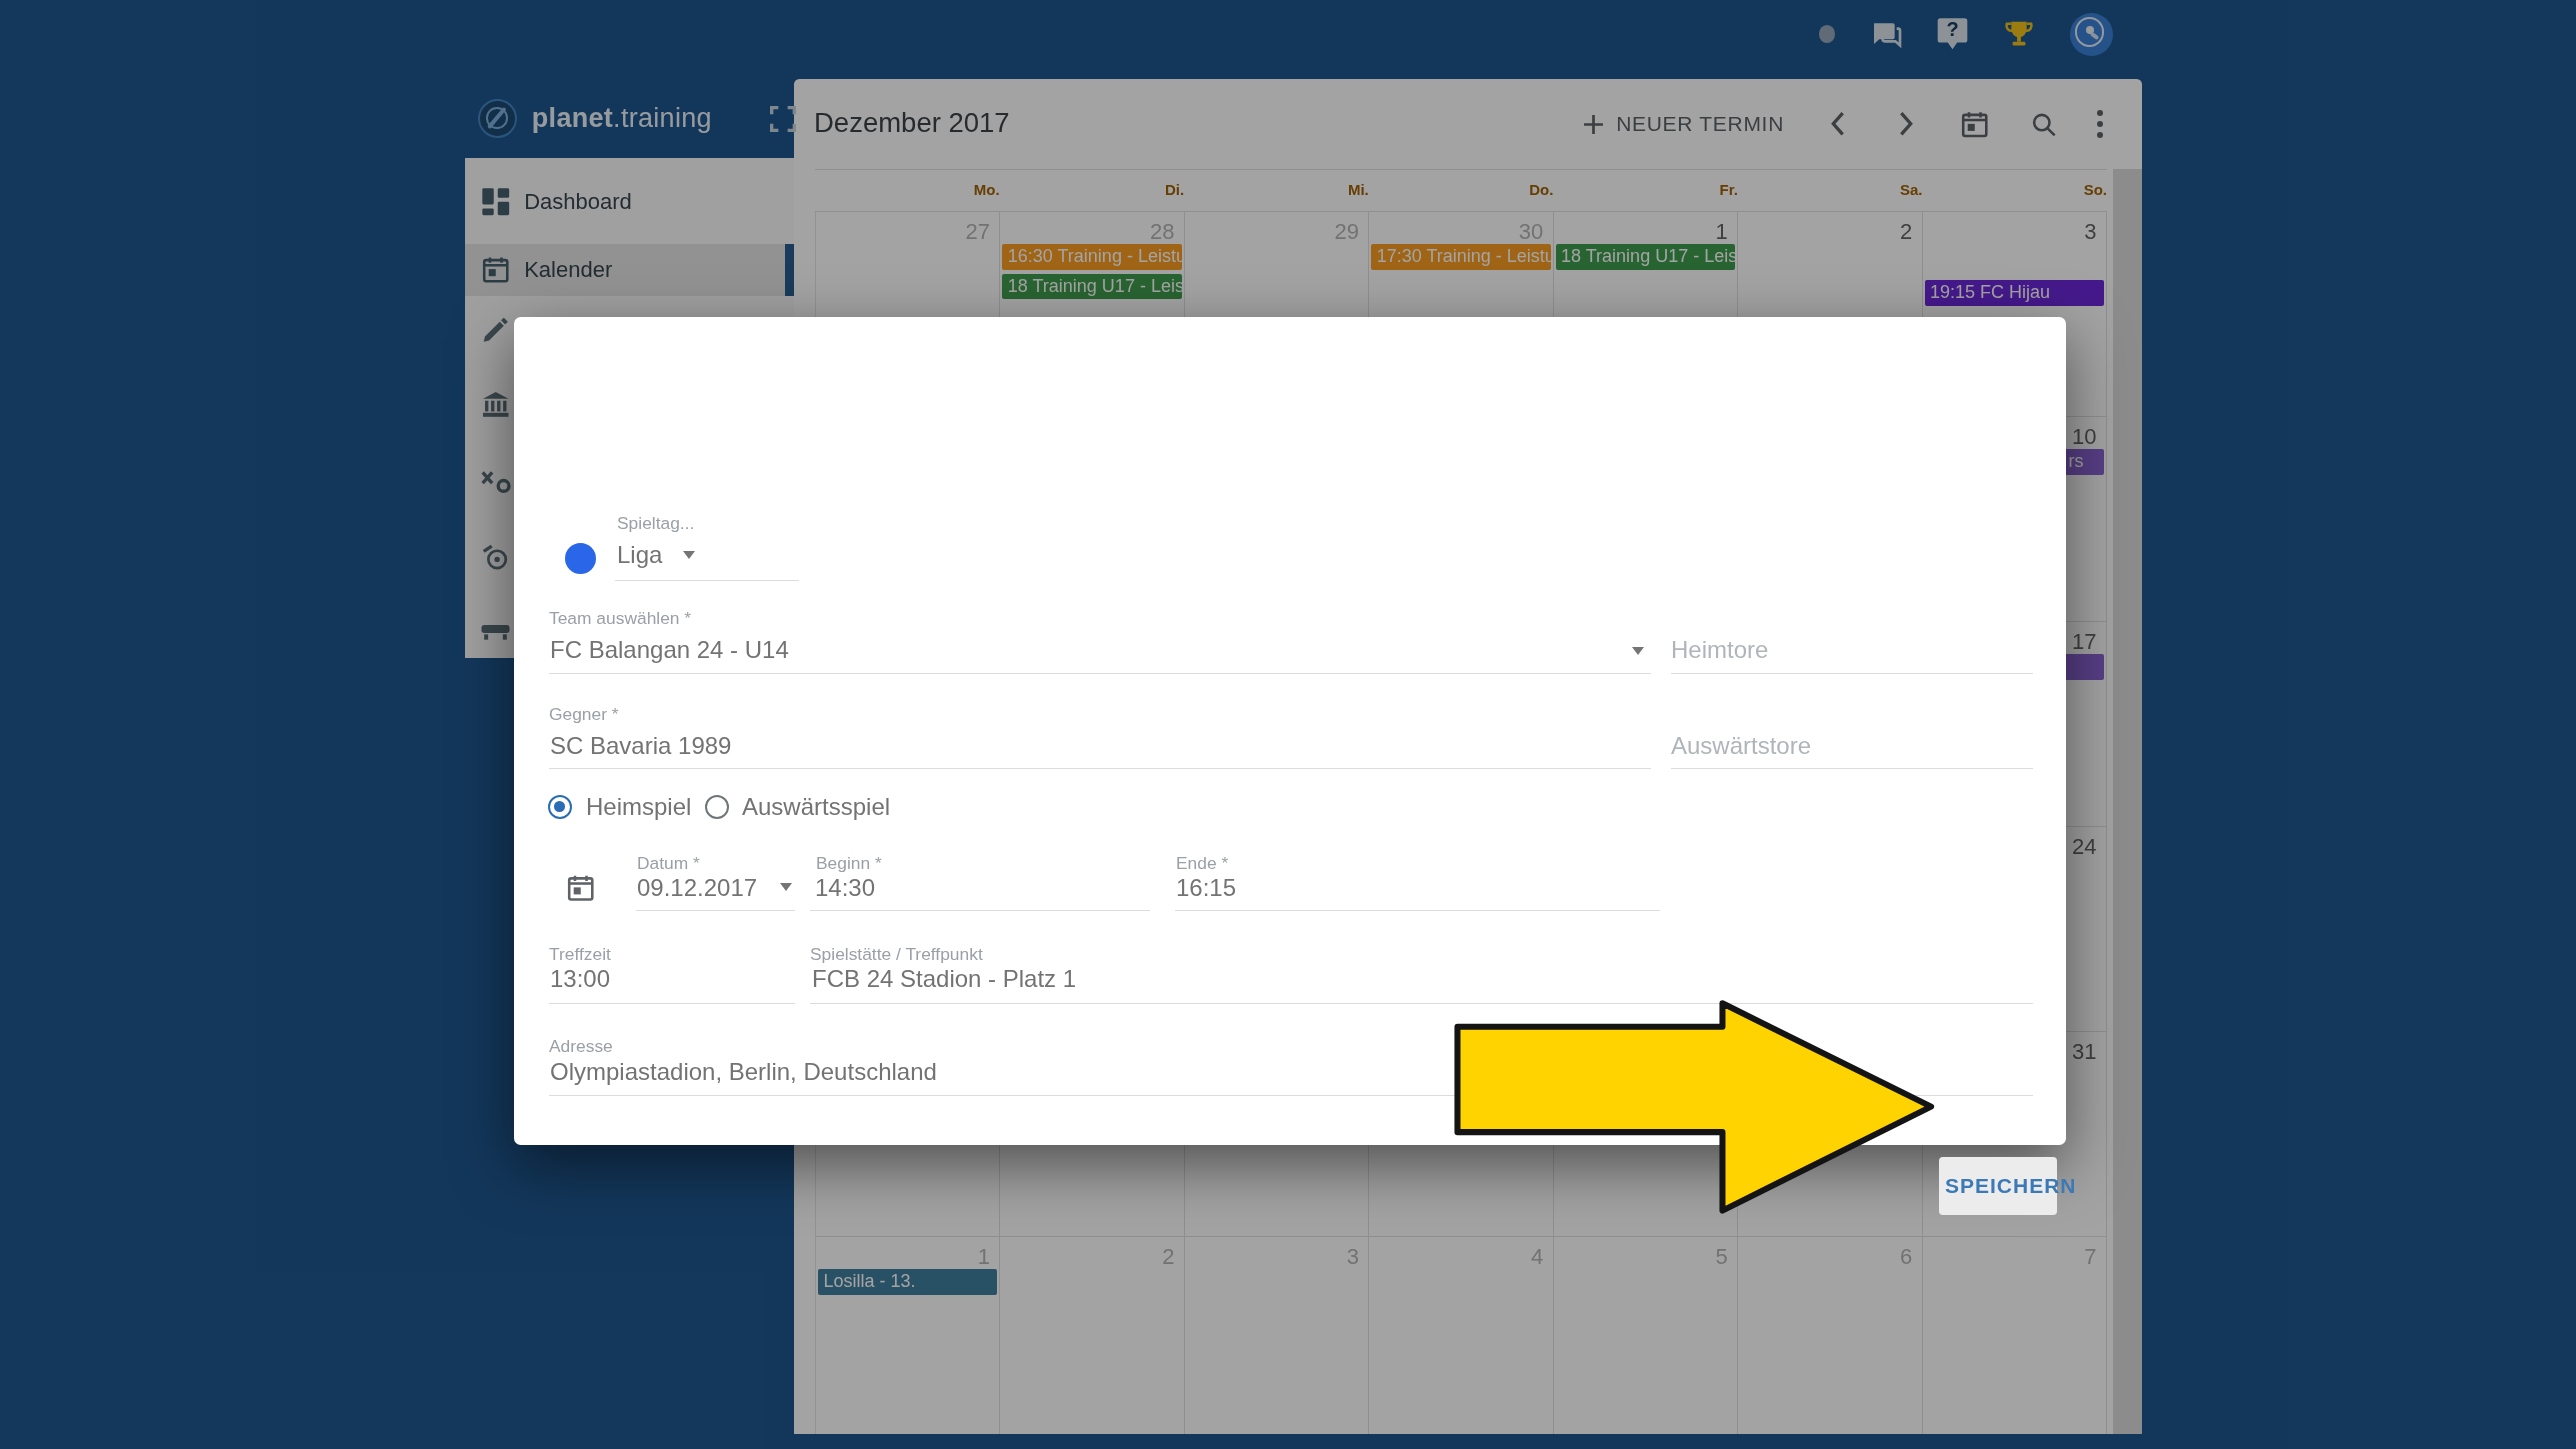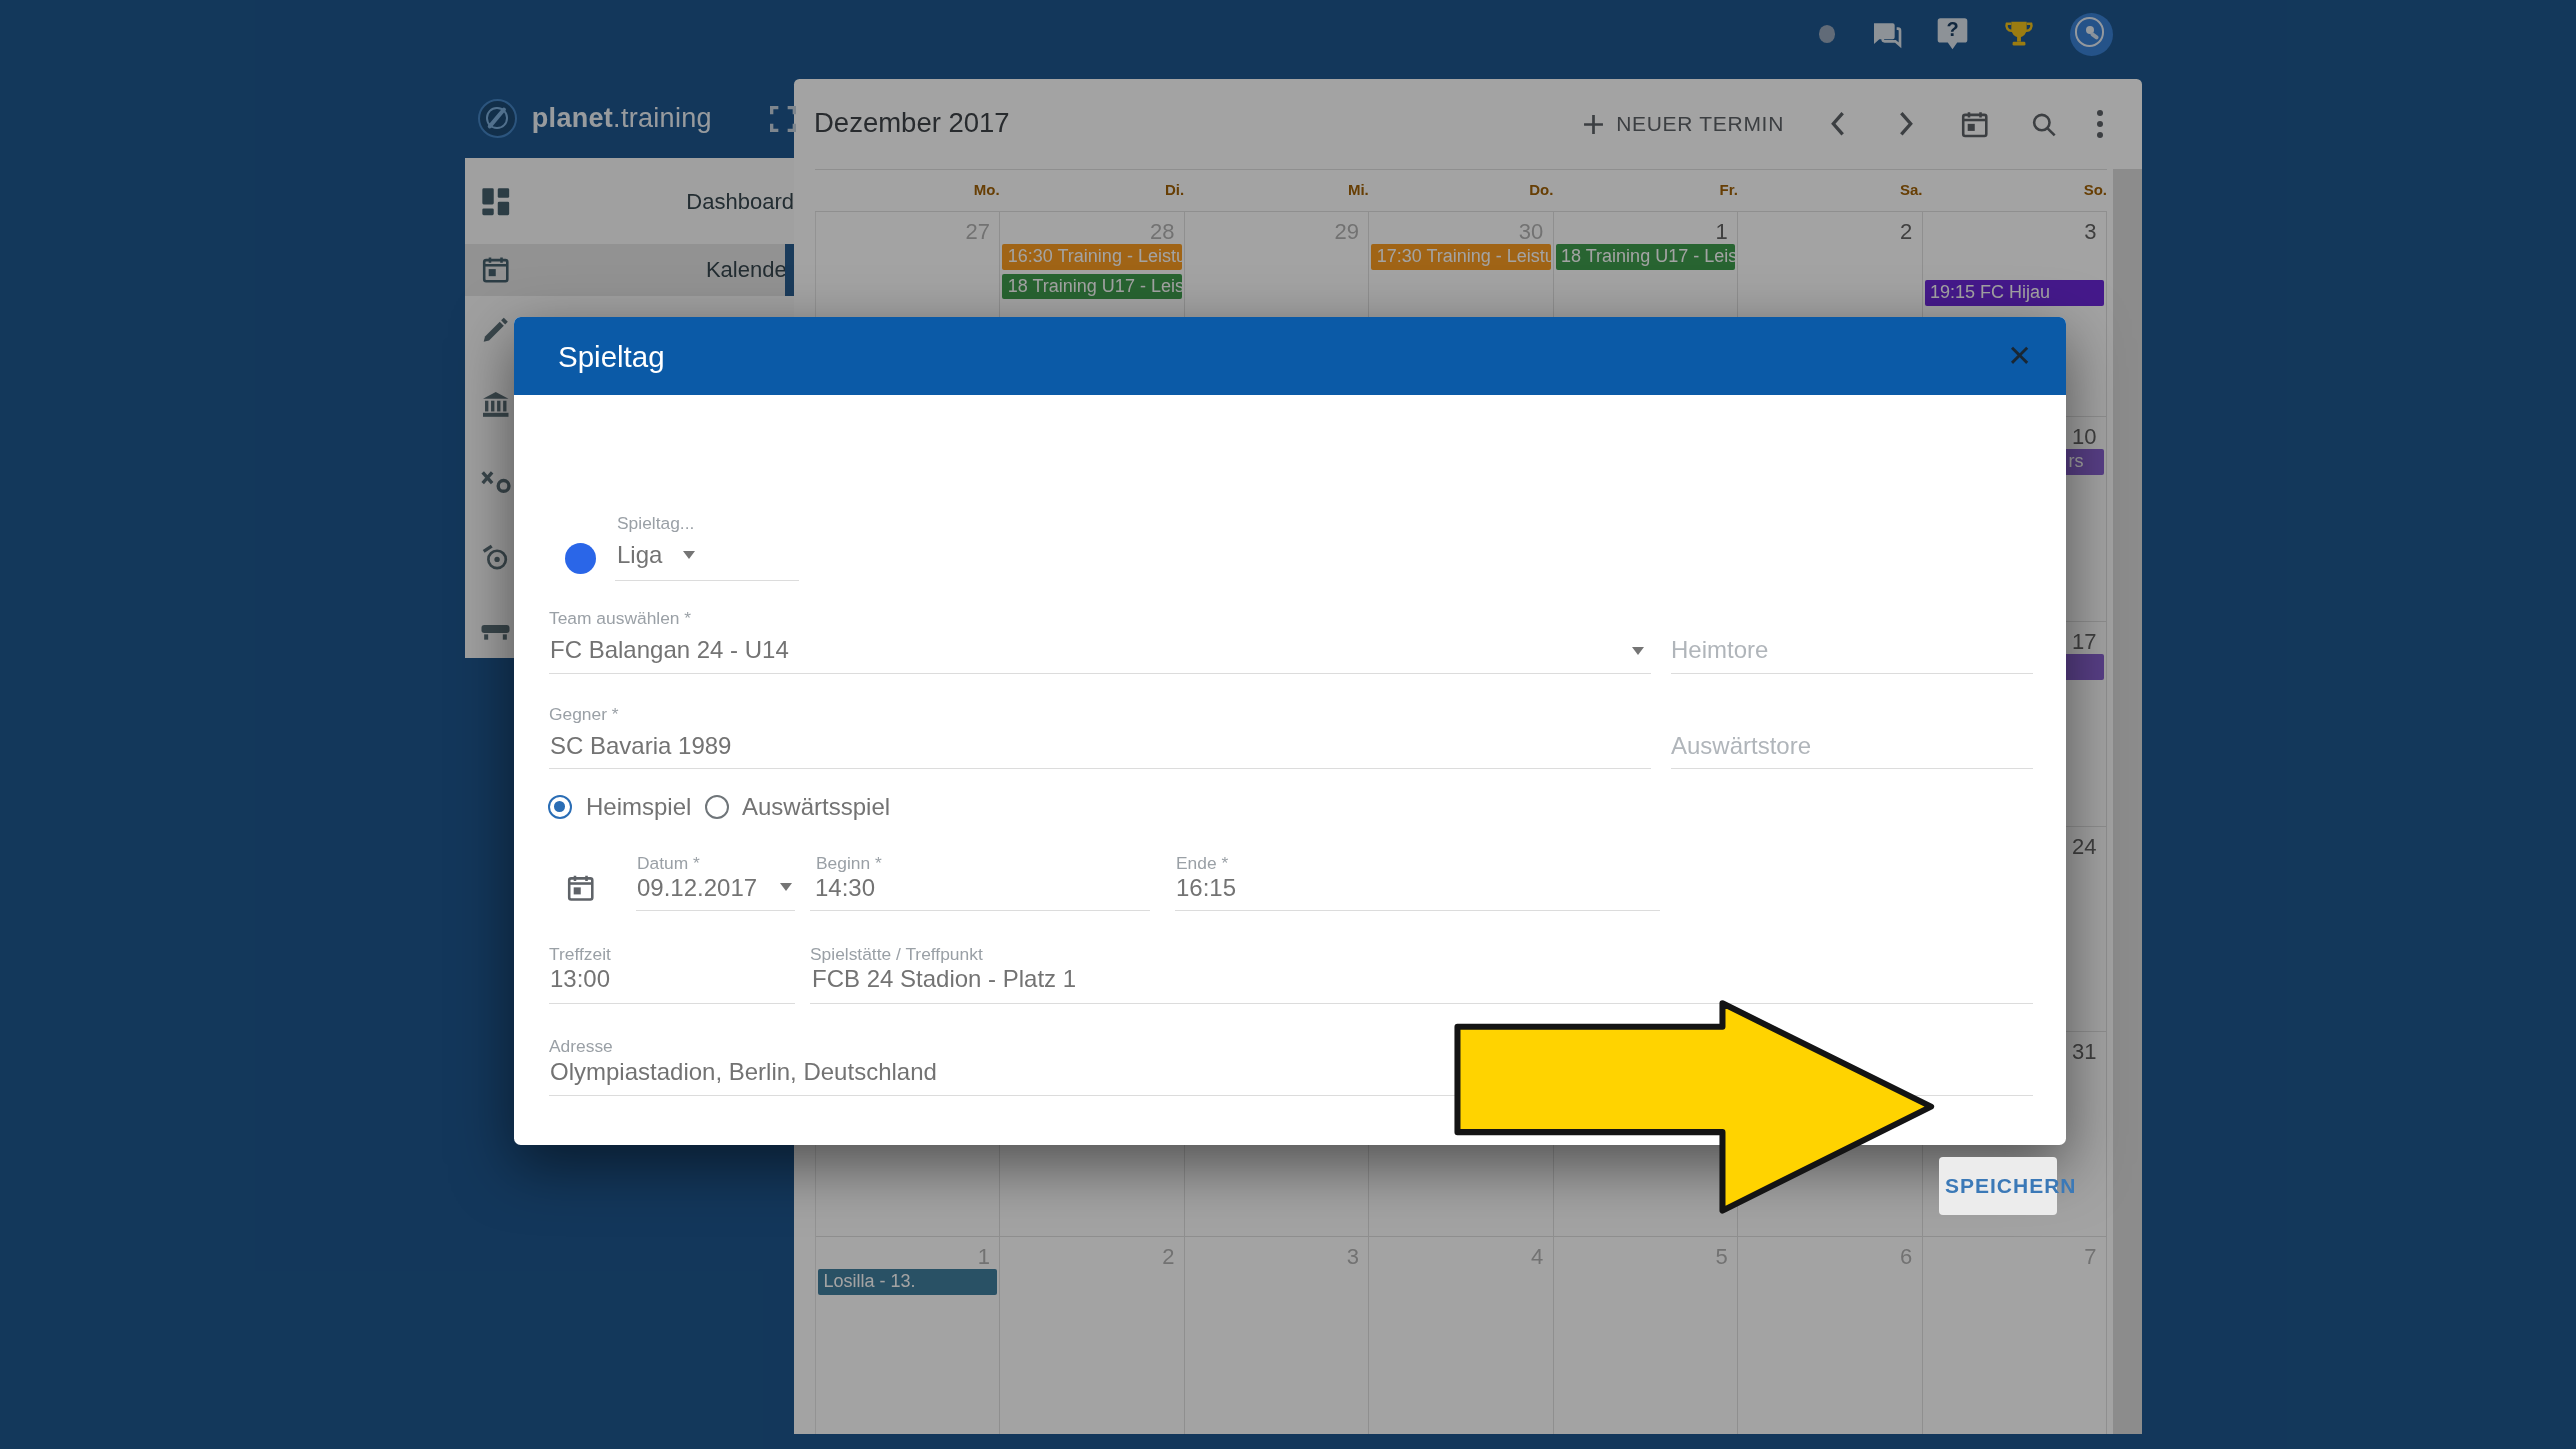--- a/index.html
+++ b/index.html
@@ -28,21 +28,21 @@
                position:relative;background:#1d4a75;}
   .logo-circle .g1{position:absolute;left:6px;top:6px;width:21.5px;height:21.5px;border:2px solid #7fb0dd;
                    border-radius:50%;box-sizing:border-box;}
   .logo-circle .g2{position:absolute;left:14.8px;top:4px;width:4px;height:25.5px;border-radius:2px;
                    background:#7fb0dd;transform:rotate(40deg);}
   .wordmark{font-size:27px;color:#eef3f8;letter-spacing:0.3px;}
   .wordmark b{font-weight:bold;}
   .expand-btn{margin-left:40px;}
   
   .sidebar{position:absolute;left:465px;top:158px;width:329px;height:500px;background:#fafafa;z-index:1;}
-  .sb-item{position:absolute;left:0;width:100%;display:flex;align-items:center;justify-content:space-between;}
+  .sb-item{position:absolute;left:0;width:100%;display:flex;align-items:center;}
   .sb-item .ic{width:31px;height:31px;margin-left:14.8px;display:flex;align-items:center;justify-content:center;flex:none;}
   .sb-item .lab{margin-left:13.4px;font-size:22px;color:#37474f;font-weight:500;white-space:nowrap;}
   .sb-item.active{background:#e4e4e4;}
   .sb-item.active .indicator{position:absolute;right:0;top:0;bottom:0;width:8.7px;background:#2a5d8f;}
   
   .cal-panel{position:absolute;left:794px;top:79px;width:1348px;height:1355px;background:#ffffff;
              border-radius:5.4px 5.4px 0 0;z-index:1;}
   .cal-header{position:absolute;left:0;top:0;width:100%;height:90px;}
   .cal-title{position:absolute;left:20px;top:28px;font-size:27.5px;color:#3f4449;}
   .cal-toolbar{position:absolute;right:39px;top:0;height:90px;display:flex;align-items:center;gap:39px;}
@@ -421,24 +421,20 @@
             <div class="date-num other">7</div>
           </div>
         </div>
       </div>
     <div class="scroll-track"></div>
   </div>
 
   <div class="overlay"></div>
 
   <div class="modal">
-    <div class="modal-header" style="background: rgb(11, 90, 167);">
-      <div class="modal-title">Spieltag</div>
-      <div class="modal-close">✕</div>
-    </div>
     <div class="mbody">
 
       <div class="type-dot" style="background: rgb(42, 102, 232);"></div>
       <div class="lbl" style="left:103px;top:118px">Spieltag...</div>
       <div class="val" style="left:103px;top:146px">Liga</div>
       <div class="caret" style="left:169px;top:156px"></div>
       <div class="ul" style="left:101px;top:185px;width:184px"></div>
 
       <div class="lbl" style="left:35px;top:213px">Team auswählen *</div>
       <div class="val" style="left:36px;top:241px">FC Balangan 24 - U14</div>

